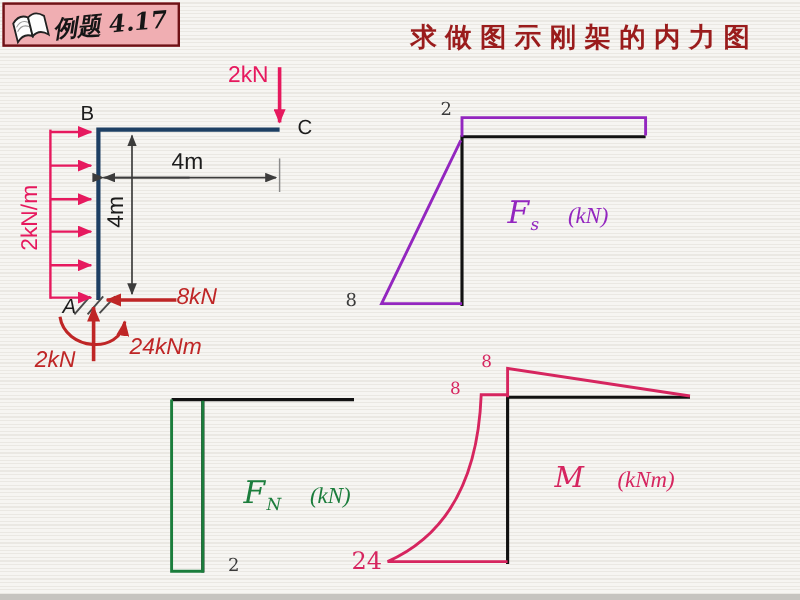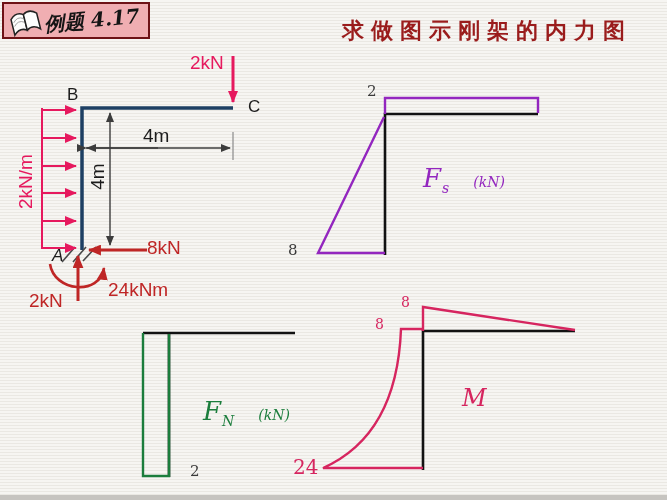--- a/index.html
+++ b/index.html
@@ -23,32 +23,32 @@
     font-size:20px;color:#151515;transform:rotate(-5deg);white-space:nowrap;
   }
   .heading{
     position:absolute;left:342px;top:16px;width:320px;
     font-family:Liberation Serif, serif;font-weight:bold;
     font-size:22px;letter-spacing:7px;color:#9a1c1c;white-space:nowrap;
   }
   svg.layer{position:absolute;left:0;top:0;}
   .lbl{position:absolute;white-space:nowrap;line-height:1;}
   .pink{color:#e6195e;}
-  .dred{color:#bf2626;}
+  .dred{color:#bf2626;font-style:italic;}
   .blk{color:#1c1c1c;}
   .f19{font-size:19px;}
   .f17{font-size:17px;}
   .serif-num{font-family:"DejaVu Serif", serif;font-size:15px;color:#3a3a3a;}
   .crimson{color:#d6255f;}
   .rot{transform:rotate(-90deg);text-align:center;}
   .math-label{position:absolute;display:flex;align-items:baseline;font-family:"DejaVu Serif", serif;font-style:italic;}
   .math-label .sym{font-size:26px;}
   .math-label .sub{font-size:14px;position:relative;top:6px;margin-left:1px;}
   .math-label .gap{display:inline-block;width:24px;}
-  .math-label .unit{font-size:14px;}
+  .math-label .unit{font-size:19px;font-family:Liberation Serif, serif;}
   .purple-t{color:#9326bf;}
   .green-t{color:#1b7d3c;}
 </style>
 </head>
 <body>
 
 <div class="slide">
 
   <svg class="layer" width="667" height="500" viewBox="0 0 667 500">
     <defs>
@@ -173,16 +173,17 @@
       <span class="gap"></span>
       <span class="unit">(kN)</span>
   </div>
 
   <span class="lbl serif-num crimson" style="left:401px;top:295px;font-size:14px;">8</span>
   <span class="lbl serif-num crimson" style="left:375px;top:317px;font-size:14px;">8</span>
   <span class="lbl serif-num crimson" style="left:293px;top:457px;font-size:20px;">24</span>
   <div class="math-label crimson" style="left:462px;top:384px;">
     <span class="sym" style="font-size:24px;">M</span>
       <span class="gap" style="width:28px;"></span>
+      <span class="unit">(kNm)</span>
   </div>
 
   <div class="bottom-band"></div>
 </div>
 
 </body></html>

